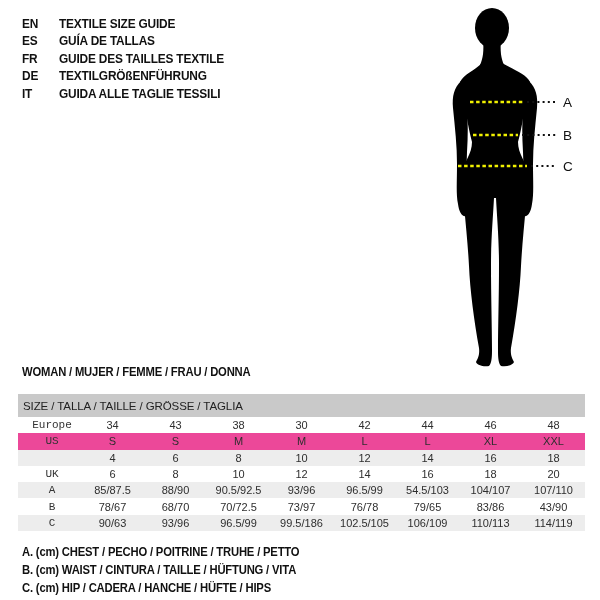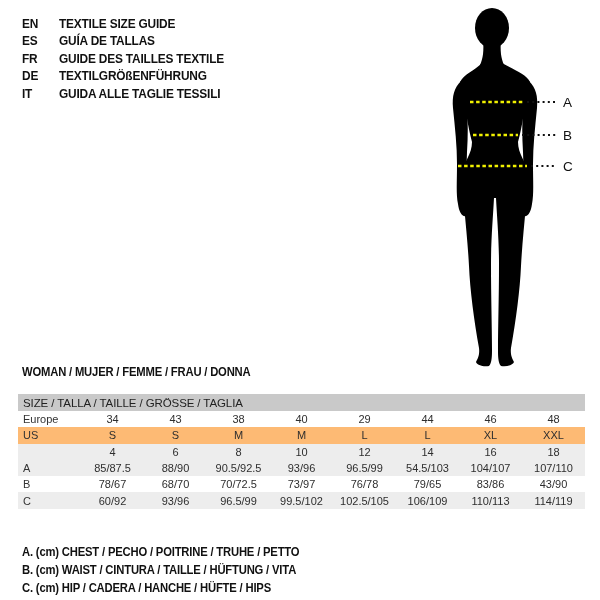--- a/index.html
+++ b/index.html
@@ -12,22 +12,22 @@
   .lang-row{display:flex;line-height:17.4px;font-size:13.5px;font-weight:bold;letter-spacing:-0.2px;white-space:nowrap;}
   .lang-code{width:42px;flex:0 0 42px;}
   
   .figure-svg{position:absolute;left:430px;top:2px;}
   .measure-label{font-family:"Liberation Sans","DejaVu Sans",sans-serif;font-size:13.5px;fill:#111;}
   
   .category-line{position:absolute;left:22px;top:365px;font-size:12.5px;font-weight:bold;letter-spacing:-0.2px;transform:scaleX(0.9);transform-origin:left top;white-space:nowrap;}
   
   .size-table{position:absolute;left:18px;top:394px;width:567px;border-collapse:collapse;table-layout:fixed;font-size:11px;color:#2e2e2e;}
   .size-table td{padding:0;height:16.3px;text-align:center;vertical-align:middle;overflow:hidden;white-space:nowrap;}
-  .size-table td.rowlabel{text-align:left;padding-left:5px;width:79px;color:#333;}
-  .size-table tr.header-row td{background:#c9c9c9;text-align:left;padding-left:5px;font-size:11.5px;height:17px;color:#222;letter-spacing:-0.1px;}
+  .size-table td.rowlabel{text-align:center;padding-left:5px;width:79px;color:#333;font-family:Liberation Mono, monospace;}
+  .size-table tr.header-row td{background:#c9c9c9;text-align:left;padding-left:5px;font-size:11.5px;height:23px;color:#222;letter-spacing:-0.1px;}
   
   .legend-block{position:absolute;left:22px;top:543px;transform:scaleX(0.9);transform-origin:left top;}
   .legend-line{font-size:12.5px;font-weight:bold;line-height:18.2px;letter-spacing:-0.2px;white-space:nowrap;}
 </style>
 </head>
 <body>
 
 <div id="canvas">
 
   <div class="lang-block">
@@ -123,27 +123,27 @@
   <table class="size-table">
     <tbody>
       <tr class="header-row">
         <td colspan="9">SIZE / TALLA / TAILLE / GRÖSSE / TAGLIA</td>
       </tr>
     <tr>
           <td class="rowlabel">Europe</td>
           <td>34</td>
           <td>43</td>
           <td>38</td>
-          <td>40</td>
-          <td>29</td>
+          <td>30</td>
+          <td>42</td>
           <td>44</td>
           <td>46</td>
           <td>48</td>
         </tr>
-        <tr style="background: #fdba74;">
+        <tr style="background: #ec4899;">
           <td class="rowlabel">US</td>
           <td>S</td>
           <td>S</td>
           <td>M</td>
           <td>M</td>
           <td>L</td>
           <td>L</td>
           <td>XL</td>
           <td>XXL</td>
         </tr>
@@ -151,20 +151,31 @@
           <td class="rowlabel"></td>
           <td>4</td>
           <td>6</td>
           <td>8</td>
           <td>10</td>
           <td>12</td>
           <td>14</td>
           <td>16</td>
           <td>18</td>
         </tr>
+        <tr>
+          <td class="rowlabel">UK</td>
+          <td>6</td>
+          <td>8</td>
+          <td>10</td>
+          <td>12</td>
+          <td>14</td>
+          <td>16</td>
+          <td>18</td>
+          <td>20</td>
+        </tr>
         <tr style="background: rgb(237, 237, 237);">
           <td class="rowlabel">A</td>
           <td>85/87.5</td>
           <td>88/90</td>
           <td>90.5/92.5</td>
           <td>93/96</td>
           <td>96.5/99</td>
           <td>54.5/103</td>
           <td>104/107</td>
           <td>107/110</td>
@@ -175,24 +186,24 @@
           <td>68/70</td>
           <td>70/72.5</td>
           <td>73/97</td>
           <td>76/78</td>
           <td>79/65</td>
           <td>83/86</td>
           <td>43/90</td>
         </tr>
         <tr style="background: rgb(237, 237, 237);">
           <td class="rowlabel">C</td>
-          <td>60/92</td>
+          <td>90/63</td>
           <td>93/96</td>
           <td>96.5/99</td>
-          <td>99.5/102</td>
+          <td>99.5/186</td>
           <td>102.5/105</td>
           <td>106/109</td>
           <td>110/113</td>
           <td>114/119</td>
         </tr>
       </tbody>
   </table>
 
   <div class="legend-block">
       <div class="legend-line">A. (cm) CHEST / PECHO / POITRINE / TRUHE / PETTO</div>

